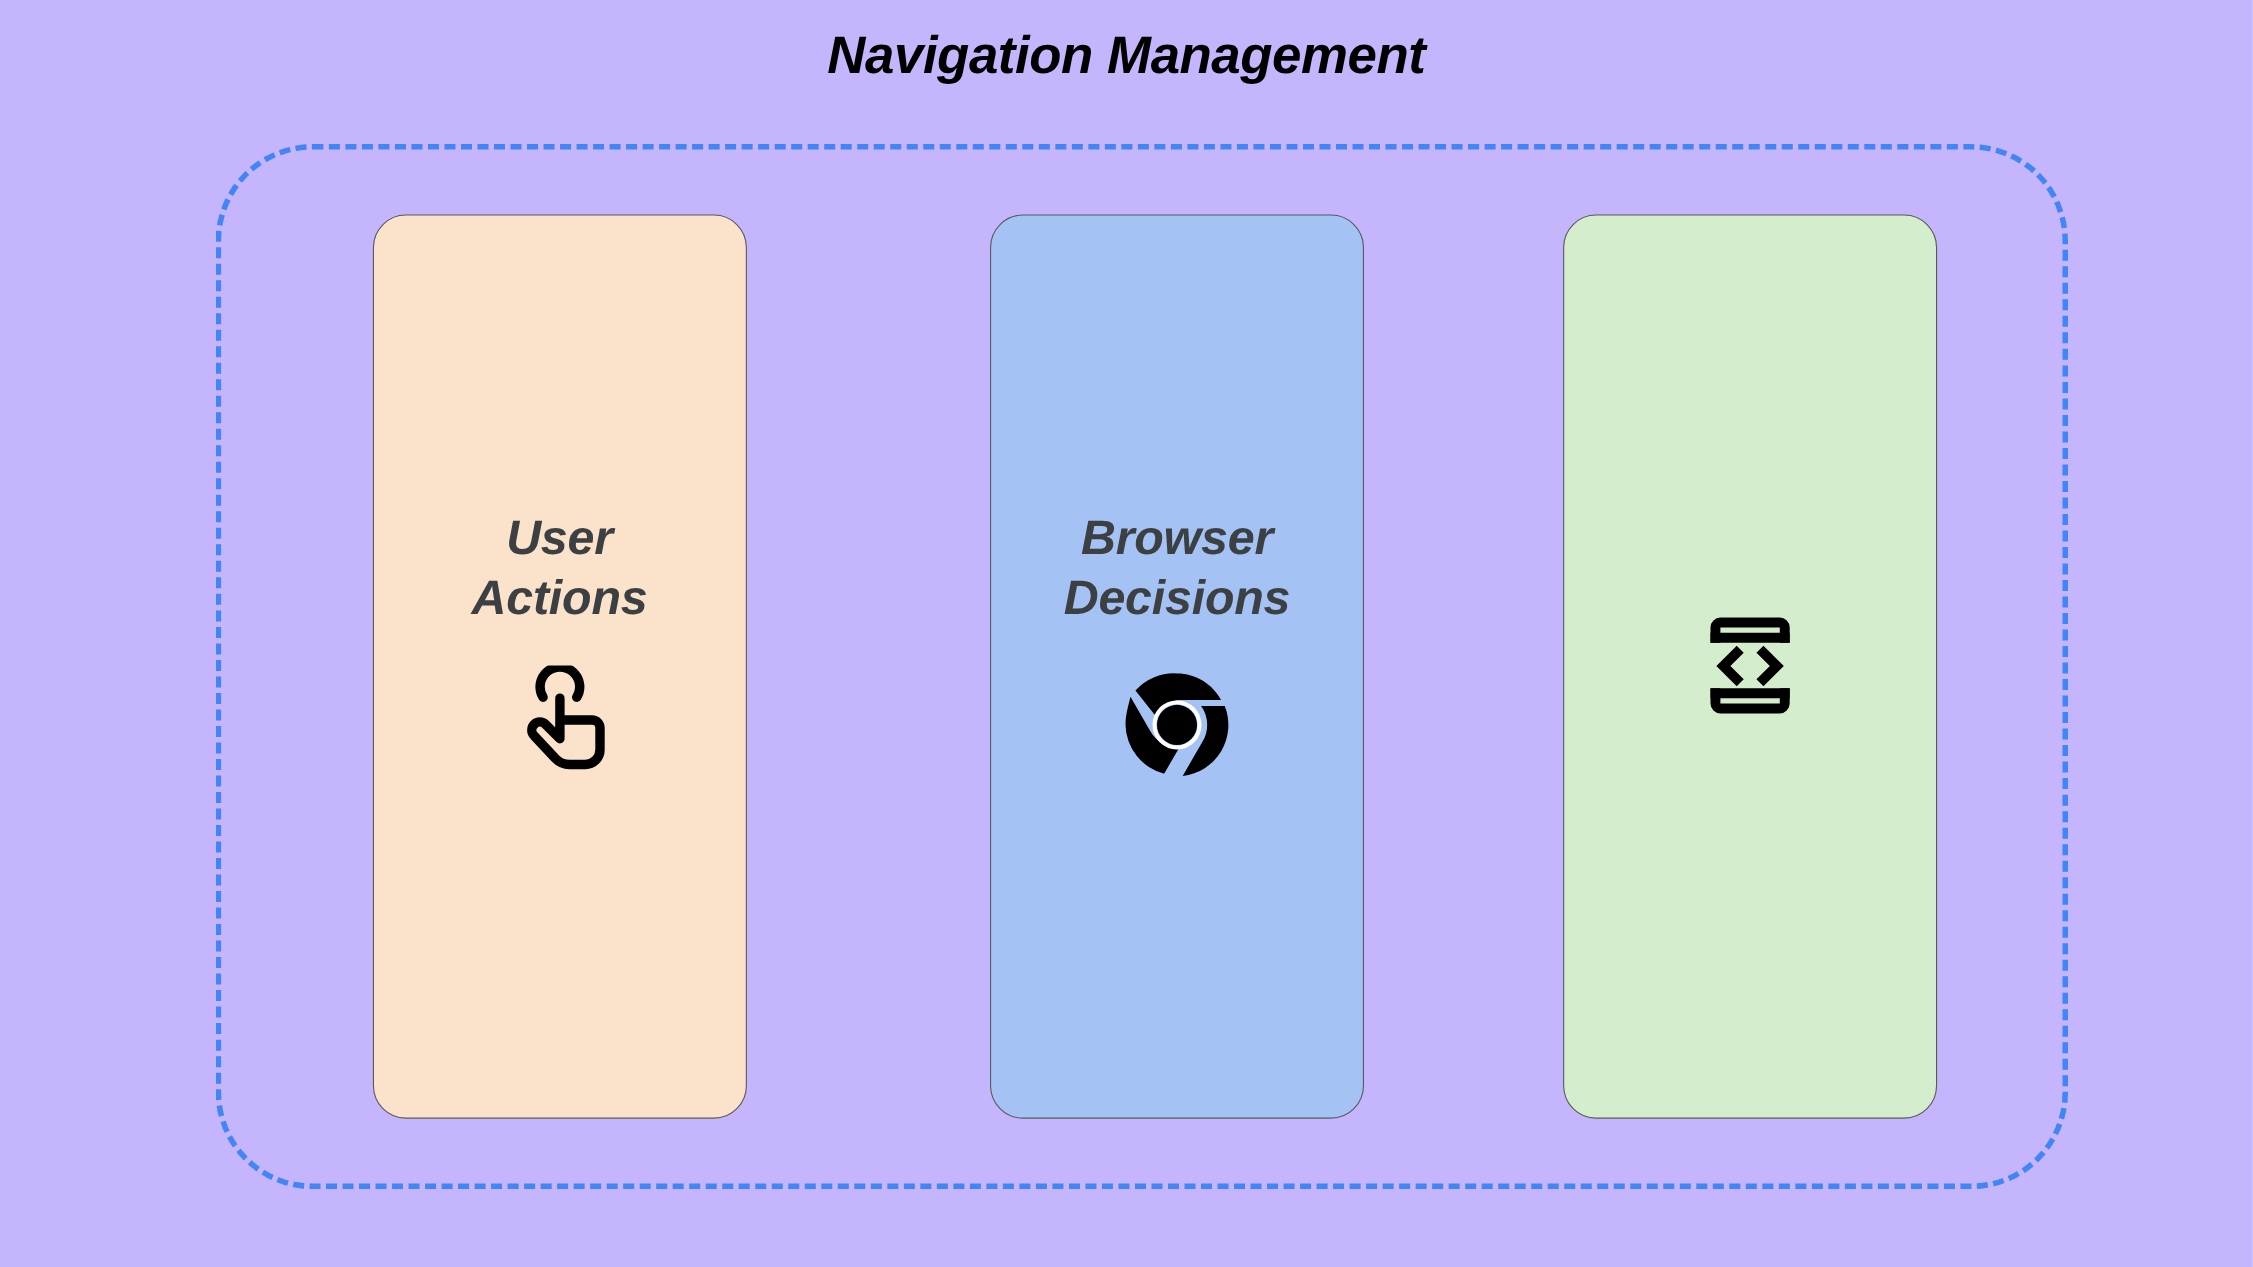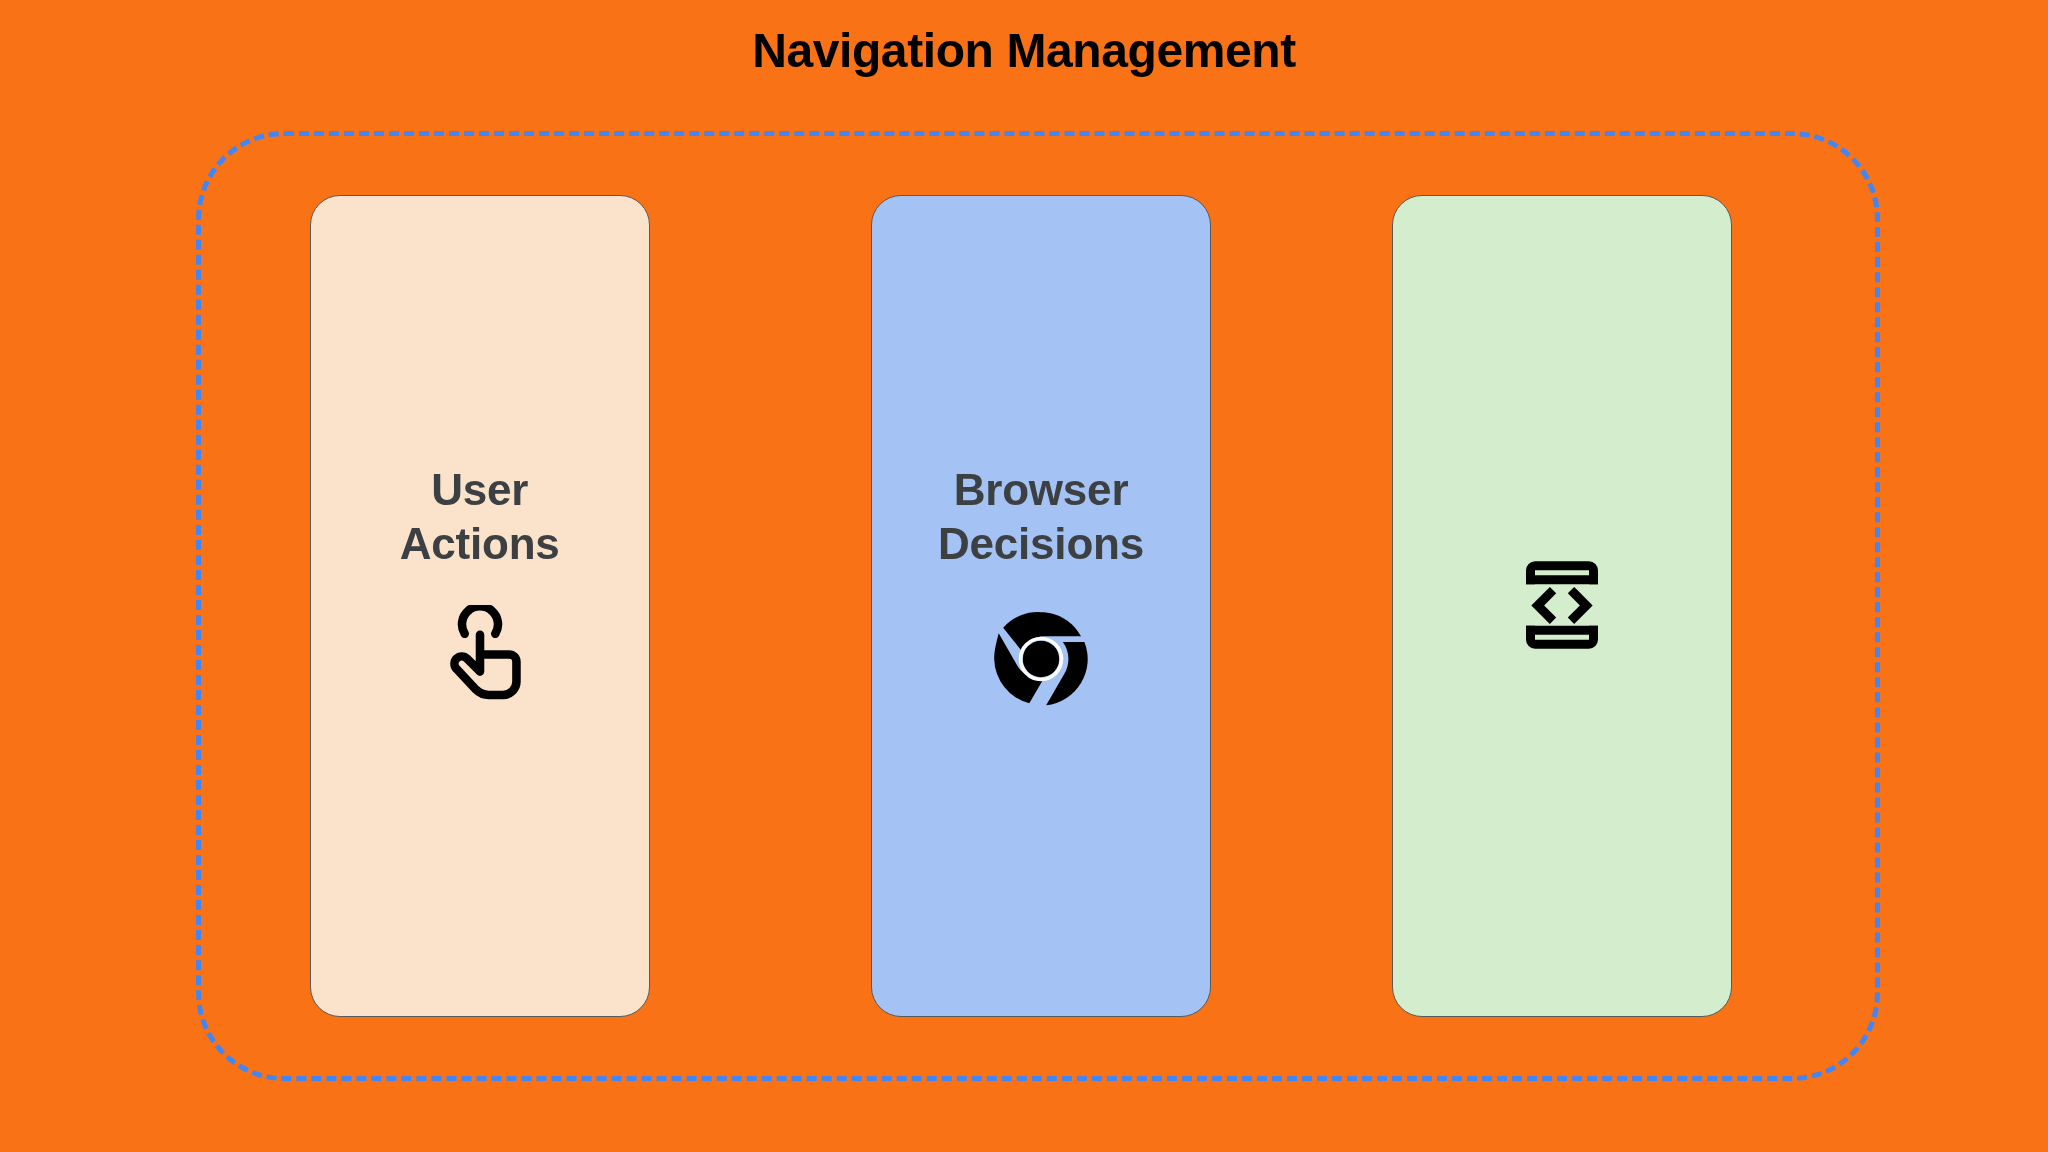--- a/index.html
+++ b/index.html
@@ -11,21 +11,22 @@
     width: 2048px;
     height: 1152px;
     font-family: "Liberation Sans", sans-serif;
     overflow: hidden;
     position: relative;
   }
 
   #diagram-root {
     position: absolute;
     inset: 0;
-    background: #f97316;
+    background: #c4b5fd;
+    font-style: italic;
   }
 
   
   .diagram-title {
     position: absolute;
     top: 22px;
     left: 0;
     width: 100%;
     text-align: center;
     font-size: 48px;
@@ -45,21 +46,21 @@
     height: 950px;
     box-sizing: border-box;
     border: 5px dashed #4285f4;
     border-radius: 88px;
     background: transparent;
   }
 
   
   .card-row {
     position: absolute;
-    left: 179px;
+    left: 208px;
     top: 131px;
     width: 1684px;
     height: 950px;
     display: flex;
     align-items: center;
     justify-content: space-around;
     box-sizing: border-box;
     padding: 0 40px;
   }
 

